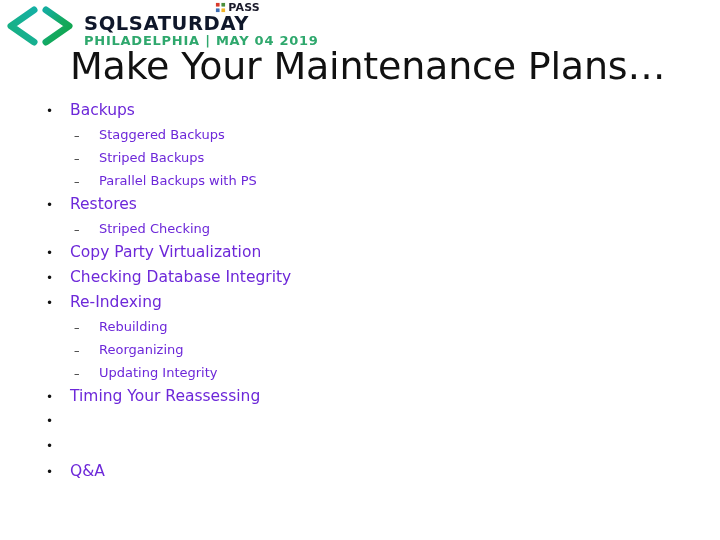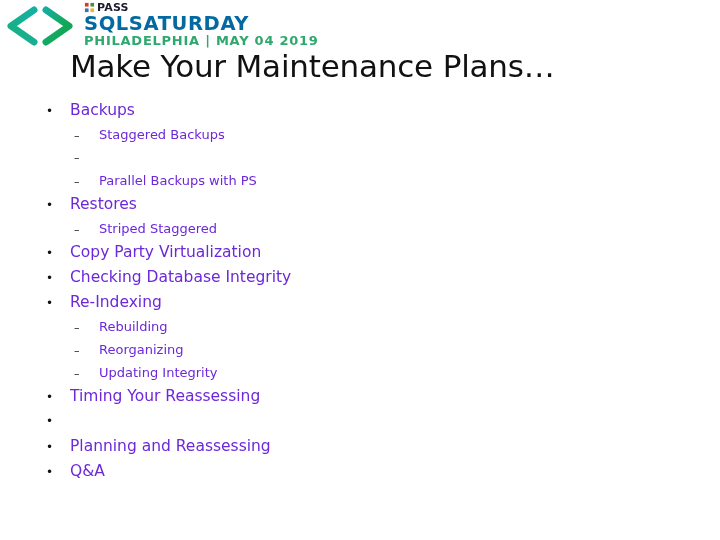--- a/index.html
+++ b/index.html
@@ -35,40 +35,41 @@
     position: absolute;
     left: 84px;
     top: 1px;
     width: 176px;
   }
   .pass-row {
     display: flex;
     align-items: center;
     height: 13px;
     gap: 2px;
+    justify-content: flex-end;
   }
   #pass-icon {
     width: 11px;
     height: 11px;
     flex: 0 0 auto;
   }
   #pass-word {
     font-family: "DejaVu Sans", sans-serif;
     font-size: 11px;
     font-weight: bold;
     letter-spacing: 0.2px;
     color: #1b1b2b;
     line-height: 11px;
   }
   #sqlsaturday-word {
     font-family: "DejaVu Sans", sans-serif;
     font-size: 19.5px;
     font-weight: bold;
     letter-spacing: 0.6px;
-    color: #0369a1;
+    color: #0f172a;
     line-height: 20px;
     margin-top: 0px;
     white-space: nowrap;
   }
   #city-date-word {
     font-family: "DejaVu Sans", sans-serif;
     font-size: 13px;
     font-weight: bold;
     letter-spacing: 0.75px;
     color: #2fa86d;
@@ -78,21 +79,21 @@
   }
 
   
   #slide-title {
     position: absolute;
     left: 70px;
     top: 44px;
     width: 600px;
     font-family: "DejaVu Sans", sans-serif;
     font-weight: normal;
-    font-size: 31px;
+    font-size: 38px;
     line-height: 44px;
     color: #111111;
     letter-spacing: -0.2px;
     white-space: nowrap;
   }
 
   
   #body-list {
     position: absolute;
     left: 0px;
@@ -185,32 +186,33 @@
     <div class="bullet-row level1">
       <span class="bullet-glyph">•</span>
       <span class="bullet-text">Backups</span>
     </div>
     <div class="bullet-row level2">
       <span class="bullet-glyph">–</span>
       <span class="bullet-text">Staggered Backups</span>
     </div>
     <div class="bullet-row level2">
       <span class="bullet-glyph">–</span>
+      <span class="bullet-text">Striped Backups</span>
     </div>
     <div class="bullet-row level2">
       <span class="bullet-glyph">–</span>
       <span class="bullet-text">Parallel Backups with PS</span>
     </div>
     <div class="bullet-row level1">
       <span class="bullet-glyph">•</span>
       <span class="bullet-text">Restores</span>
     </div>
     <div class="bullet-row level2">
       <span class="bullet-glyph">–</span>
-      <span class="bullet-text">Striped Staggered</span>
+      <span class="bullet-text">Striped Checking</span>
     </div>
     <div class="bullet-row level1">
       <span class="bullet-glyph">•</span>
       <span class="bullet-text">Copy Party Virtualization</span>
     </div>
     <div class="bullet-row level1">
       <span class="bullet-glyph">•</span>
       <span class="bullet-text">Checking Database Integrity</span>
     </div>
     <div class="bullet-row level1">
@@ -231,19 +233,18 @@
     </div>
     <div class="bullet-row level1">
       <span class="bullet-glyph">•</span>
       <span class="bullet-text">Timing Your Reassessing</span>
     </div>
     <div class="bullet-row level1">
       <span class="bullet-glyph">•</span>
     </div>
     <div class="bullet-row level1">
       <span class="bullet-glyph">•</span>
-      <span class="bullet-text">Planning and Reassessing</span>
     </div>
     <div class="bullet-row level1">
       <span class="bullet-glyph">•</span>
       <span class="bullet-text">Q&amp;A</span>
     </div>
   </div>
 
 </body></html>

